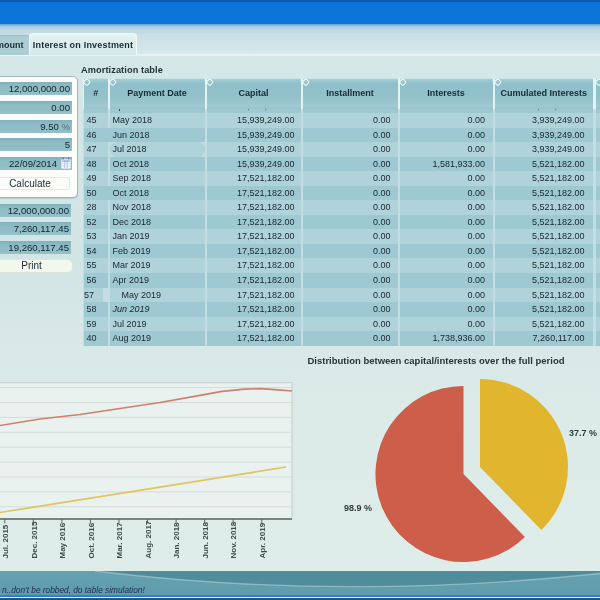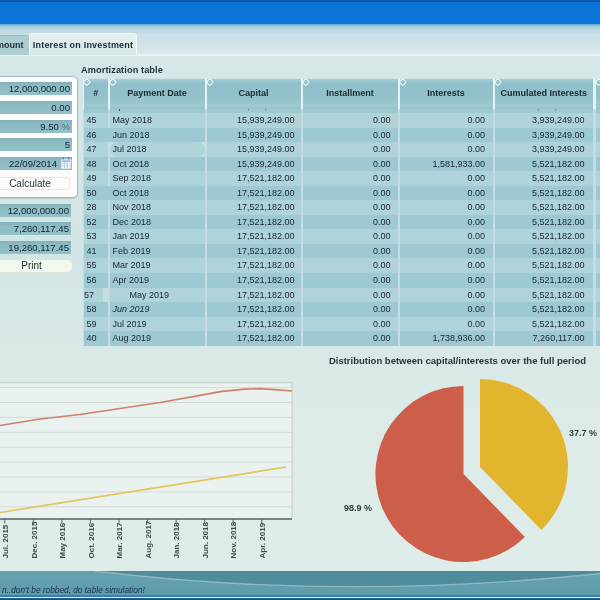--- a/index.html
+++ b/index.html
@@ -37,21 +37,21 @@
       font-size:9px;font-weight:bold;color:#1a2a33;}
   .dia{position:absolute;width:3.6px;height:3.6px;border:1.2px solid rgba(255,255,255,.92);
        border-radius:1.6px;transform:rotate(45deg);top:1px;left:0.2px;}
   #rows{left:84px;top:108.5px;width:516px;height:237.3px;overflow:hidden;}
   .row{position:relative;width:600px;height:14.55px;}
   .row div{position:absolute;top:0;height:14.55px;font-size:9px;color:#17262e;
            line-height:14.55px;white-space:nowrap;}
   .odd div{background:#b0d3da;}
   .even div{background:#9fc9d2;}
   
-  #ctitle{left:286px;top:354.5px;width:300px;text-align:right;
+  #ctitle{left:286px;top:354.5px;width:300px;text-align:center;
           font-size:9.5px;font-weight:bold;color:#25353b;}
   #footertext{left:2px;top:584.8px;font-size:8.3px;font-style:italic;color:#1c2d50;}
   #blueline{left:0;top:595.3px;width:600px;height:2.2px;background:#2f7fd0;}
   #darkline{left:0;top:597.5px;width:600px;height:2.5px;background:linear-gradient(180deg,#2a6590,#1b4a70);}
 </style>
 </head>
 <body>
 <div class="abs" id="topstrip"></div>
 <div class="abs" id="bluebar"></div>
 <div class="abs" id="lightstrip"></div>
@@ -191,21 +191,21 @@
     <div class="row odd" style="">
       <div style="left:0px;width:23.5px;text-align:left;padding-left:2.5px;box-sizing:border-box;">53</div>
       <div style="left:25.5px;width:95px;text-align:left;padding-left:3px;box-sizing:border-box;">Jan 2019</div>
       <div style="left:122.5px;width:94px;text-align:right;padding-right:6px;box-sizing:border-box;">17,521,182.00</div>
       <div style="left:218.5px;width:95px;text-align:right;padding-right:7px;box-sizing:border-box;">0.00</div>
       <div style="left:315.5px;width:93px;text-align:right;padding-right:7.5px;box-sizing:border-box;">0.00</div>
       <div style="left:410.5px;width:98.5px;text-align:right;padding-right:8.5px;box-sizing:border-box;">5,521,182.00</div>
       <div style="left:511.5px;width:20px;text-align:left;padding-left:0px;box-sizing:border-box;"></div>
     </div>
     <div class="row even" style="">
-      <div style="left:0px;width:23.5px;text-align:left;padding-left:2.5px;box-sizing:border-box;">41</div>
+      <div style="left:0px;width:23.5px;text-align:left;padding-left:2.5px;box-sizing:border-box;">54</div>
       <div style="left:25.5px;width:95px;text-align:left;padding-left:3px;box-sizing:border-box;">Feb 2019</div>
       <div style="left:122.5px;width:94px;text-align:right;padding-right:6px;box-sizing:border-box;">17,521,182.00</div>
       <div style="left:218.5px;width:95px;text-align:right;padding-right:7px;box-sizing:border-box;">0.00</div>
       <div style="left:315.5px;width:93px;text-align:right;padding-right:7.5px;box-sizing:border-box;">0.00</div>
       <div style="left:410.5px;width:98.5px;text-align:right;padding-right:8.5px;box-sizing:border-box;">5,521,182.00</div>
       <div style="left:511.5px;width:20px;text-align:left;padding-left:0px;box-sizing:border-box;"></div>
     </div>
     <div class="row odd" style="">
       <div style="left:0px;width:23.5px;text-align:left;padding-left:2.5px;box-sizing:border-box;">55</div>
       <div style="left:25.5px;width:95px;text-align:left;padding-left:3px;box-sizing:border-box;">Mar 2019</div>
@@ -219,21 +219,21 @@
       <div style="left:0px;width:23.5px;text-align:left;padding-left:2.5px;box-sizing:border-box;">56</div>
       <div style="left:25.5px;width:95px;text-align:left;padding-left:3px;box-sizing:border-box;">Apr 2019</div>
       <div style="left:122.5px;width:94px;text-align:right;padding-right:6px;box-sizing:border-box;">17,521,182.00</div>
       <div style="left:218.5px;width:95px;text-align:right;padding-right:7px;box-sizing:border-box;">0.00</div>
       <div style="left:315.5px;width:93px;text-align:right;padding-right:7.5px;box-sizing:border-box;">0.00</div>
       <div style="left:410.5px;width:98.5px;text-align:right;padding-right:8.5px;box-sizing:border-box;">5,521,182.00</div>
       <div style="left:511.5px;width:20px;text-align:left;padding-left:0px;box-sizing:border-box;"></div>
     </div>
     <div class="row odd" style="">
       <div style="left:0px;width:19px;text-align:left;padding-left:0;box-sizing:border-box;">57</div>
-      <div style="left:25.5px;width:95px;text-align:left;padding-left:20px;box-sizing:border-box;">May 2019</div>
+      <div style="left:25.5px;width:95px;text-align:left;padding-left:12px;box-sizing:border-box;">May 2019</div>
       <div style="left:122.5px;width:94px;text-align:right;padding-right:6px;box-sizing:border-box;">17,521,182.00</div>
       <div style="left:218.5px;width:95px;text-align:right;padding-right:7px;box-sizing:border-box;">0.00</div>
       <div style="left:315.5px;width:93px;text-align:right;padding-right:7.5px;box-sizing:border-box;">0.00</div>
       <div style="left:410.5px;width:98.5px;text-align:right;padding-right:8.5px;box-sizing:border-box;">5,521,182.00</div>
       <div style="left:511.5px;width:20px;text-align:left;padding-left:0px;box-sizing:border-box;"></div>
     </div>
     <div class="row even" style="">
       <div style="left:0px;width:23.5px;text-align:left;padding-left:2.5px;box-sizing:border-box;">58</div>
       <div style="left:25.5px;width:95px;text-align:left;padding-left:3px;box-sizing:border-box;font-style:italic;">Jun 2019</div>
       <div style="left:122.5px;width:94px;text-align:right;padding-right:6px;box-sizing:border-box;">17,521,182.00</div>

